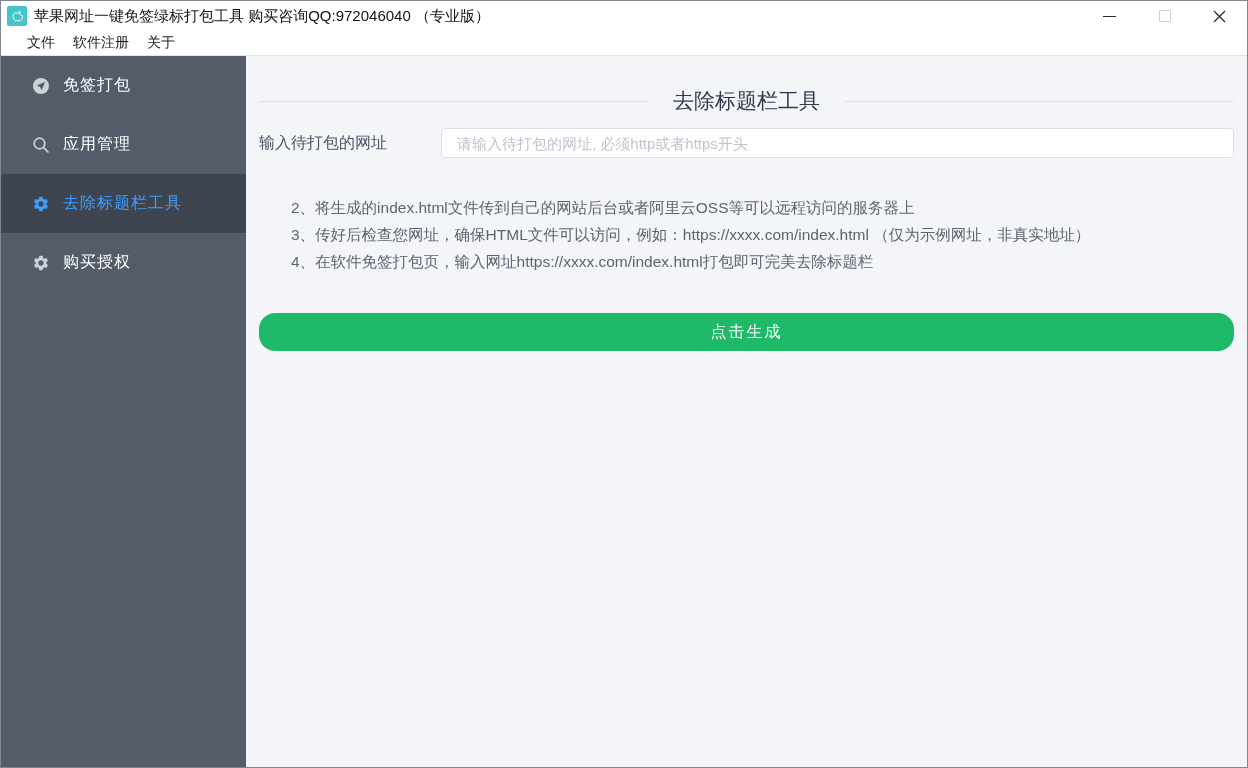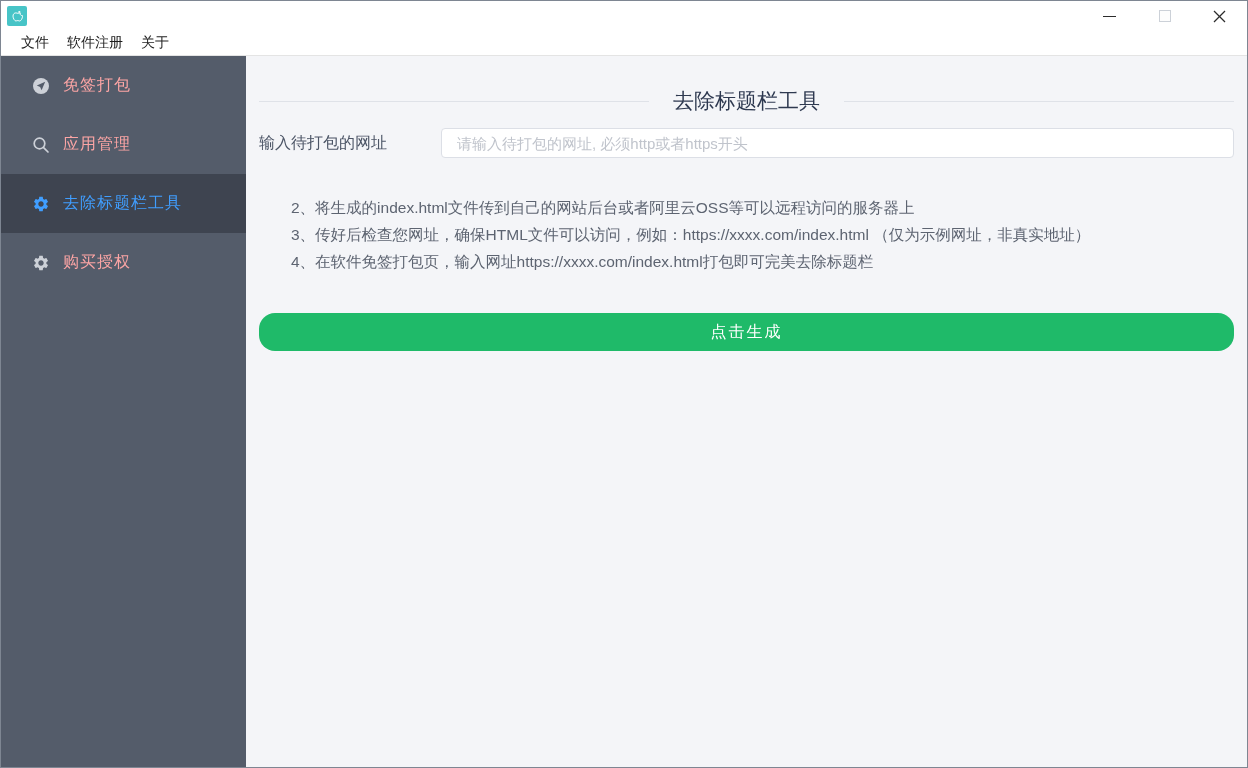--- a/index.html
+++ b/index.html
@@ -37,38 +37,38 @@
     background: transparent; border: none; cursor: pointer; padding: 0;
   }
   .min-glyph { width: 13px; height: 0; border-top: 1.5px solid #2c2c2c; display: block; }
   .max-glyph { width: 12px; height: 12px; border: 1.5px solid #ccd1d8; display: block; background: #fdfdfd; }
 
   
   .menubar {
     height: 25px; flex: 0 0 25px;
     display: flex; align-items: center;
     background: #fff; border-bottom: 1px solid #e4e4e4;
-    padding-left: 11px; font-size: 14px; color: #1c1c1c;
+    padding-left: 17px; font-size: 14px; color: #1c1c1c;
   }
   .menu-item { padding: 3px 9px; cursor: default; }
 
   
   .app-body { flex: 1; display: flex; min-height: 0; }
 
   .sidebar {
     width: 245px; flex: 0 0 245px;
     background: #545c6a;
   }
   .side-item {
     height: 59px;
     display: flex; align-items: center;
     padding-left: 31px; cursor: pointer;
   }
   .side-item .side-icon { width: 18px; height: 18px; margin-right: 13px; flex: 0 0 18px; }
-  .side-item .side-label { font-size: 16px; color: #fca5a5; letter-spacing: 1px; white-space: nowrap; }
+  .side-item .side-label { font-size: 16px; color: #ffffff; letter-spacing: 1px; white-space: nowrap; }
   .side-item.active { background: #3e4450; }
   .side-item.active .side-label { color: #409eff; }
 
   
   .main {
     flex: 1; background: #f4f5f8; padding: 0 13px;
     overflow: hidden;
   }
   .page-title-row {
     margin-top: 31px;
@@ -118,20 +118,21 @@
 
 <div class="window">
 
   <div class="titlebar">
     <div class="app-icon">
       <svg width="16" height="16" viewBox="0 0 20 20">
         <path d="M13.6 6.1c-1.0 0-1.8.55-2.5.55-.7 0-1.6-.53-2.6-.53-1.9 0-3.5 1.6-3.5 4.0 0 2.9 2.1 6.1 3.6 6.1.7 0 1.3-.5 2.4-.5 1.1 0 1.5.5 2.4.5 1.5 0 3.5-3.3 3.5-5.9 0-.3 0-.5-.05-.8-1.6.2-2.9-.9-2.9-2.2 0-.4.1-.8.3-1.1-.2-.1-.4-.1-.65-.1z" fill="none" stroke="#ffffff" stroke-width="1.2"></path>
         <path d="M11.3 5.5c.5-.7 1.4-1.3 2.3-1.3.06.9-.3 1.7-.8 2.3" fill="none" stroke="#ffffff" stroke-width="1.2"></path>
       </svg>
     </div>
+    <span class="titlebar-title">苹果网址一键免签绿标打包工具 购买咨询QQ:972046040 （专业版）</span>
     <div class="win-controls">
       <button class="win-btn">
         <span class="min-glyph"></span>
       </button>
       <button class="win-btn">
         <span class="max-glyph"></span>
       </button>
       <button class="win-btn">
         <svg width="13" height="13" viewBox="0 0 13 13">
           <line x1="1" y1="1" x2="12" y2="12" stroke="#2c2c2c" stroke-width="1.3"></line>

